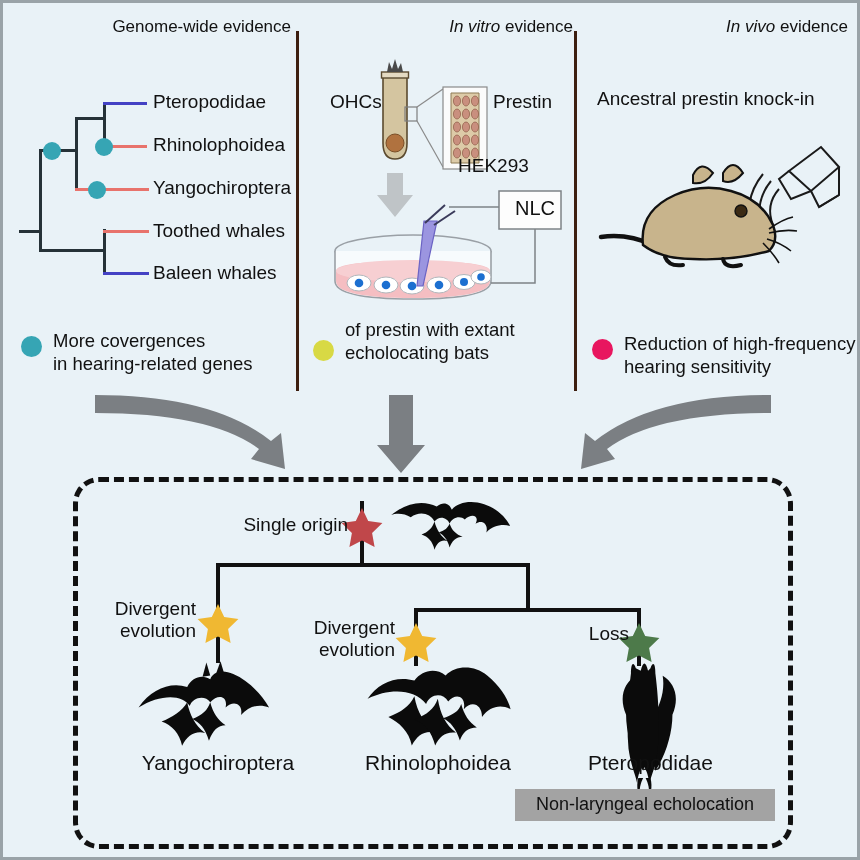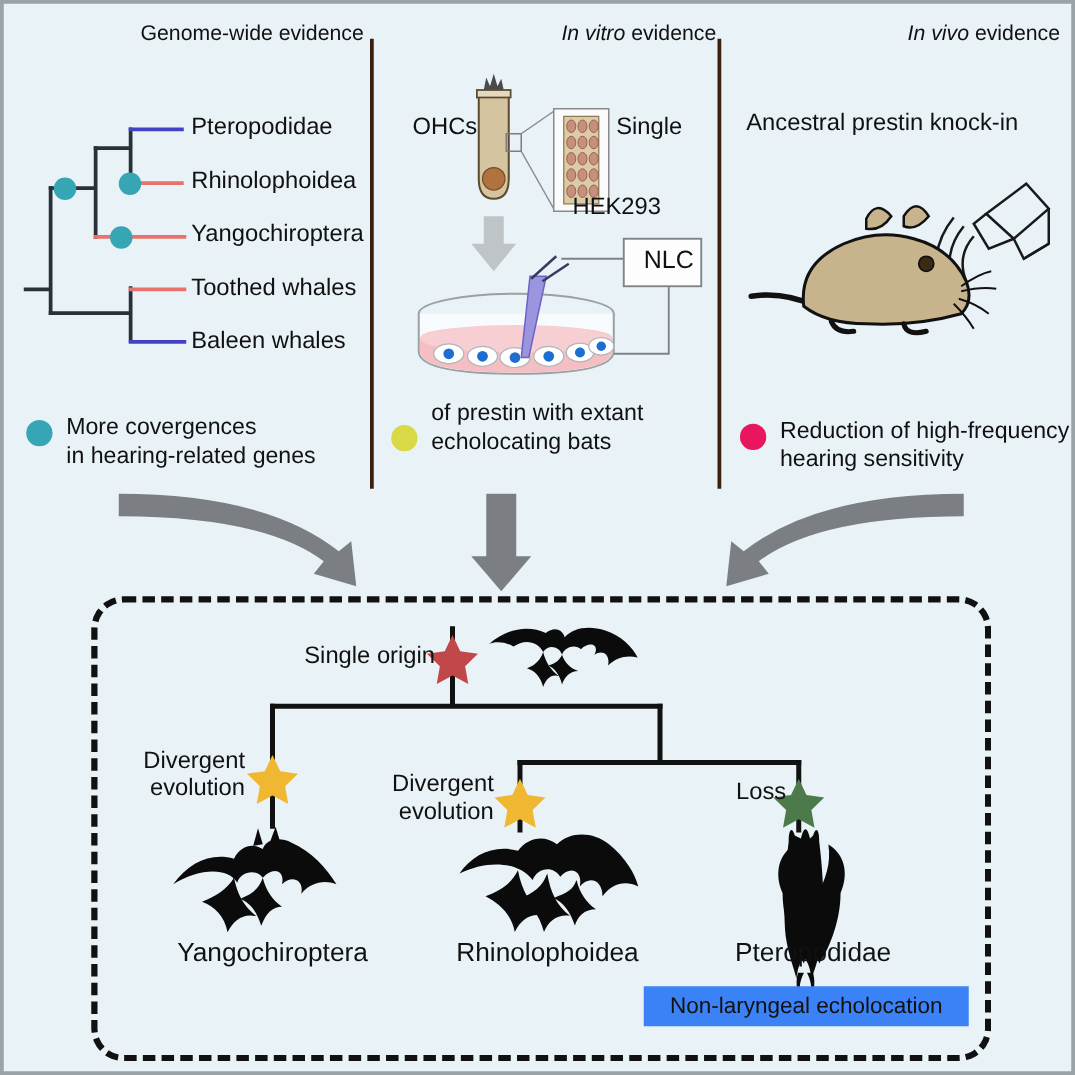--- a/index.html
+++ b/index.html
@@ -234,21 +234,21 @@
       <rect x="196" y="136" width="62" height="38" fill="#fdfdfd" stroke="#7d8387" stroke-width="1.5"></rect>
       <polyline points="196,152 160,152 146,152" fill="none" stroke="#7d8387" stroke-width="1.5"></polyline>
       <polyline points="232,174 232,228 188,228" fill="none" stroke="#7d8387" stroke-width="1.5"></polyline>
     </g>
   </svg>
 
   <div class="txt" style="left:327px; top:88px; font-size:19px;">
     <span>OHCs</span>
   </div>
   <div class="txt" style="left:490px; top:88px; font-size:19px;">
-    <span>Single</span>
+    <span>Prestin</span>
   </div>
   <div class="txt" style="left:455px; top:152px; font-size:19px;">
     <span>HEK293</span>
   </div>
   <div class="txt" style="left:512px; top:194px; font-size:20px;">
     <span>NLC</span>
   </div>
 
   <div class="txt" style="left:594px; top:85px; font-size:19px;">
     <span>Ancestral prestin knock-in</span>
@@ -414,17 +414,17 @@
   <div class="taxon" style="left:100px; top:748px; width:230px;">
     <span>Yangochiroptera</span>
   </div>
   <div class="taxon" style="left:320px; top:748px; width:230px;">
     <span>Rhinolophoidea</span>
   </div>
   <div class="taxon" style="left:545px; top:748px; width:205px;">
     <span>Pteropodidae</span>
   </div>
 
-  <div class="badge" style="left:512px; top:786px; width:260px; background:#3b82f6;">
+  <div class="badge" style="left:512px; top:786px; width:260px; background:#a3a3a3;">
     <span>Non-laryngeal echolocation</span>
   </div>
 
 </div>
 
 </body></html>

